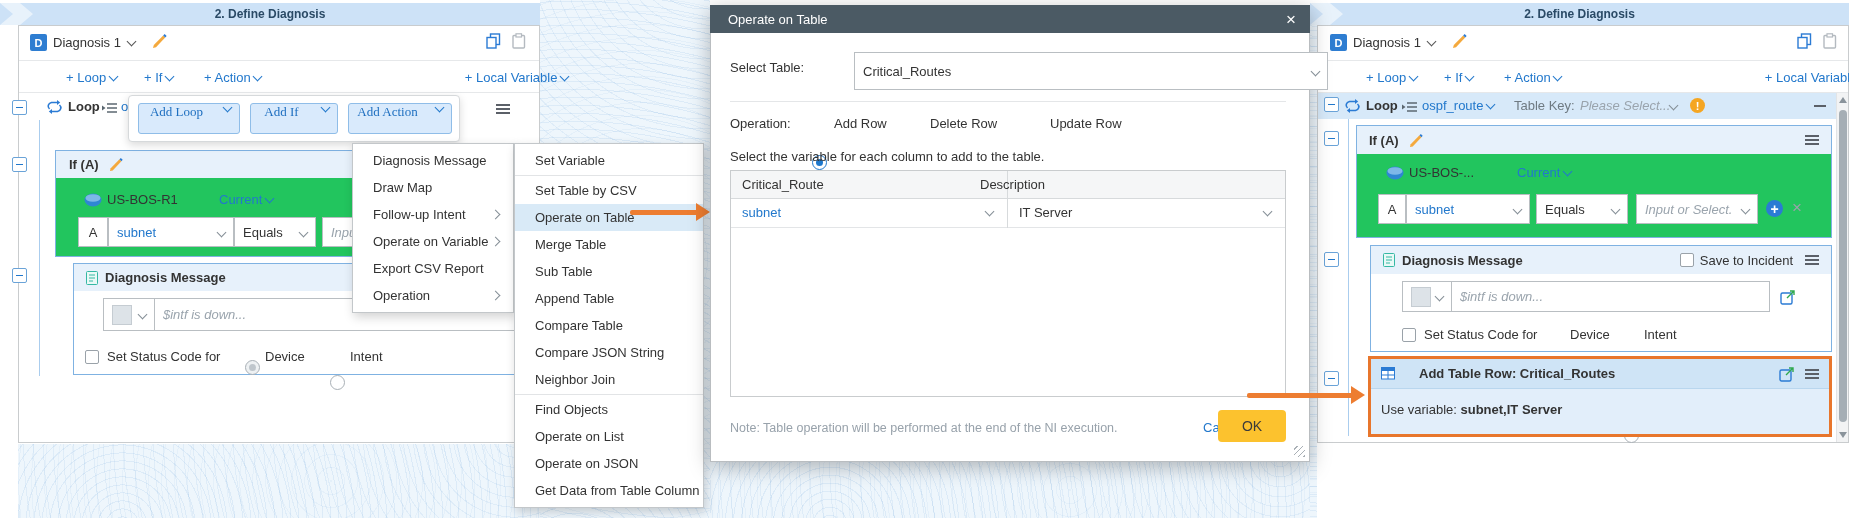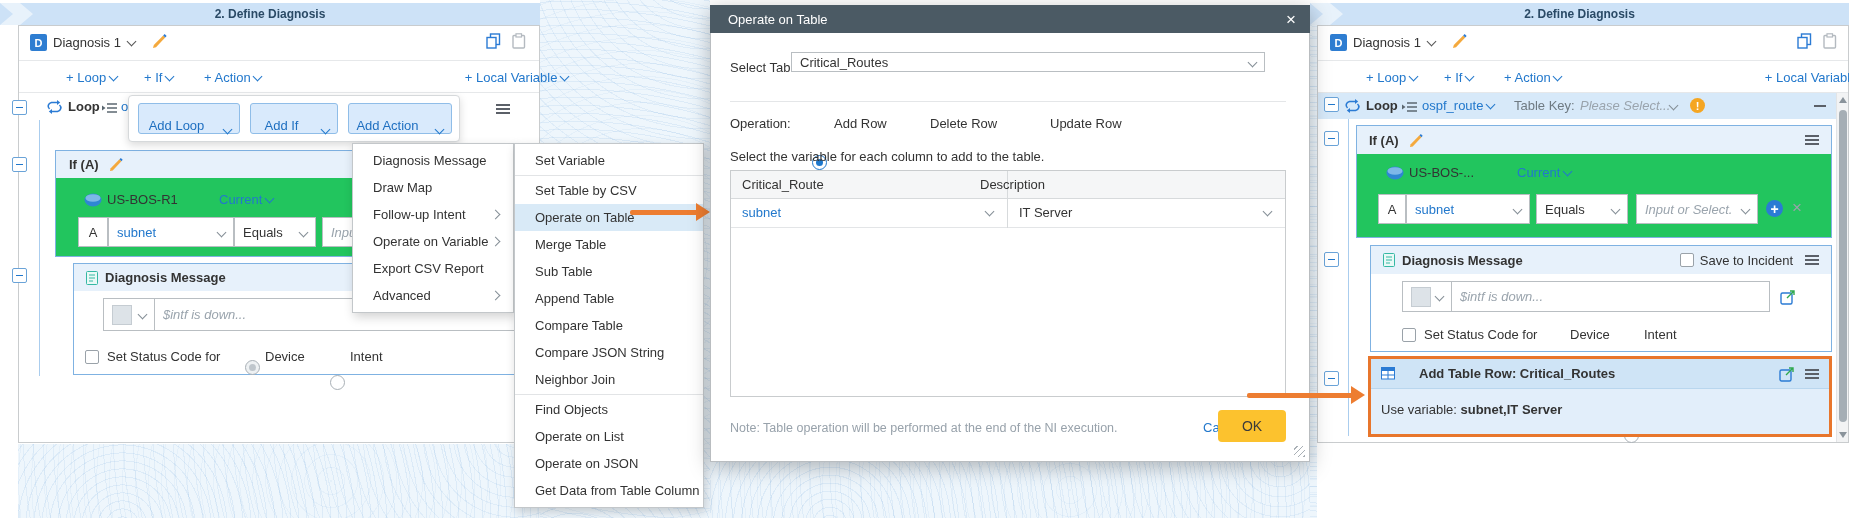--- a/index.html
+++ b/index.html
@@ -37,21 +37,21 @@
   .hamb::after { content:''; position:absolute; left:0; right:0; top:2px; border-top:2px solid #5b6068; }
   .checkbox { width:14px; height:14px; border:1px solid #9aa2a9; border-radius:2px; background:#fff; }
   .radio { width:15px; height:15px; border:1px solid #a9b0b6; border-radius:50%; background:#fff; position:relative; }
   .radio.sel { border-color:#1e78cc; }
   .radio.sel::after { content:''; position:absolute; inset:3px; border-radius:50%; background:#1e78cc; }
   .radio.gsel { background:#eef1f3; }
   .radio.gsel::after { content:''; position:absolute; inset:3px; border-radius:50%; background:#bfc6cc; }
   .block { border:1px solid #7fb2e2; background:#22c55e; }
   .blockhead { background:#e7f1fb; display:flex; align-items:center; }
   .addbtn { background:#d9eafc; border:1px solid #8fbde8; border-radius:3px; color:#1e6fc0;
-            display:flex; align-items:flex-end; font-size:13px; }
+            display:flex; align-items:flex-start; font-size:13px;font-family:Liberation Serif, serif; }
   .addbtn .lbl { flex:1; display:flex; align-items:center; justify-content:center; padding:0 6px; }
   .addbtn .dvd { width:1px; background:#8fbde8; }
   .addbtn .cvb { width:24px; display:flex; align-items:center; justify-content:center; }
   .menu { background:#fff; border:1px solid #c3c7ca; box-shadow:2px 4px 10px rgba(0,0,0,.18); padding:3px 0; }
   .mi { height:27px; display:flex; align-items:center; padding:0 14px 0 20px; font-size:13px; color:#333;
         justify-content:space-between; white-space:nowrap; }
   .mi.hl { background:#d9eaf7; }
   .msep { border-top:1px solid #e2e4e6; margin:1px 0; }
   .arrow-tail { background:#ed7d31; height:5px; border-radius:2px; }
   .arrow-head { width:0; height:0; border-left:14px solid #ed7d31; border-top:9px solid transparent; border-bottom:9px solid transparent; }
@@ -232,21 +232,21 @@
         <span class="cv right gray2"></span>
       </div>
     <div class="mi">
         <span>Operate on Variable</span>
         <span class="cv right gray2"></span>
       </div>
     <div class="mi">
         <span>Export CSV Report</span>
       </div>
     <div class="mi">
-        <span>Advanced</span>
+        <span>Operation</span>
         <span class="cv right gray2"></span>
       </div>
   </div>
 
   <div class="abs menu" style="left:514px;top:143px;width:190px;z-index:41">
     <div class="mi">
         <span>Set Variable</span>
       </div>
     <div class="msep"></div>
     <div class="mi">
@@ -290,21 +290,21 @@
 
   <div class="abs arrow-tail" style="left:630px;top:210px;width:68px;z-index:45"></div>
   <div class="abs arrow-head" style="left:696px;top:203px;z-index:45"></div>
 
   <div class="abs" style="left:710px;top:5px;width:600px;height:457px;background:#fff;border:1px solid #b9bdc0;box-shadow:0 5px 20px rgba(0,0,0,.28);z-index:50"></div>
   <div class="abs" style="left:710px;top:5px;width:600px;height:28px;background:#4b5a64;display:flex;align-items:center;z-index:51">
     <span style="color:#fff;font-size:13px;margin-left:18px">Operate on Table</span>
     <span style="margin-left:auto;margin-right:14px;color:#fff;font-size:17px;line-height:17px;cursor:default">×</span>
   </div>
   <div class="abs txt" style="left:730px;top:60px;z-index:51">Select Table:</div>
-  <div class="abs dd" style="left:791px;top:52px;width:474px;height:20px;z-index:51">
+  <div class="abs dd" style="left:854px;top:52px;width:474px;height:38px;z-index:51">
     <span>Critical_Routes</span>
       <span class="cv gray2"></span>
   </div>
   <div class="abs" style="left:730px;top:101px;width:556px;height:1px;background:#e4e6e8;z-index:51"></div>
   <div class="abs txt" style="left:730px;top:116px;z-index:51">Operation:</div>
   <div class="abs radio sel" style="left:812px;top:115px;z-index:51"></div>
   <div class="abs txt" style="left:834px;top:116px;z-index:51">Add Row</div>
   <div class="abs radio" style="left:908px;top:115px;z-index:51"></div>
   <div class="abs txt" style="left:930px;top:116px;z-index:51">Delete Row</div>
   <div class="abs radio" style="left:1028px;top:115px;z-index:51"></div>

